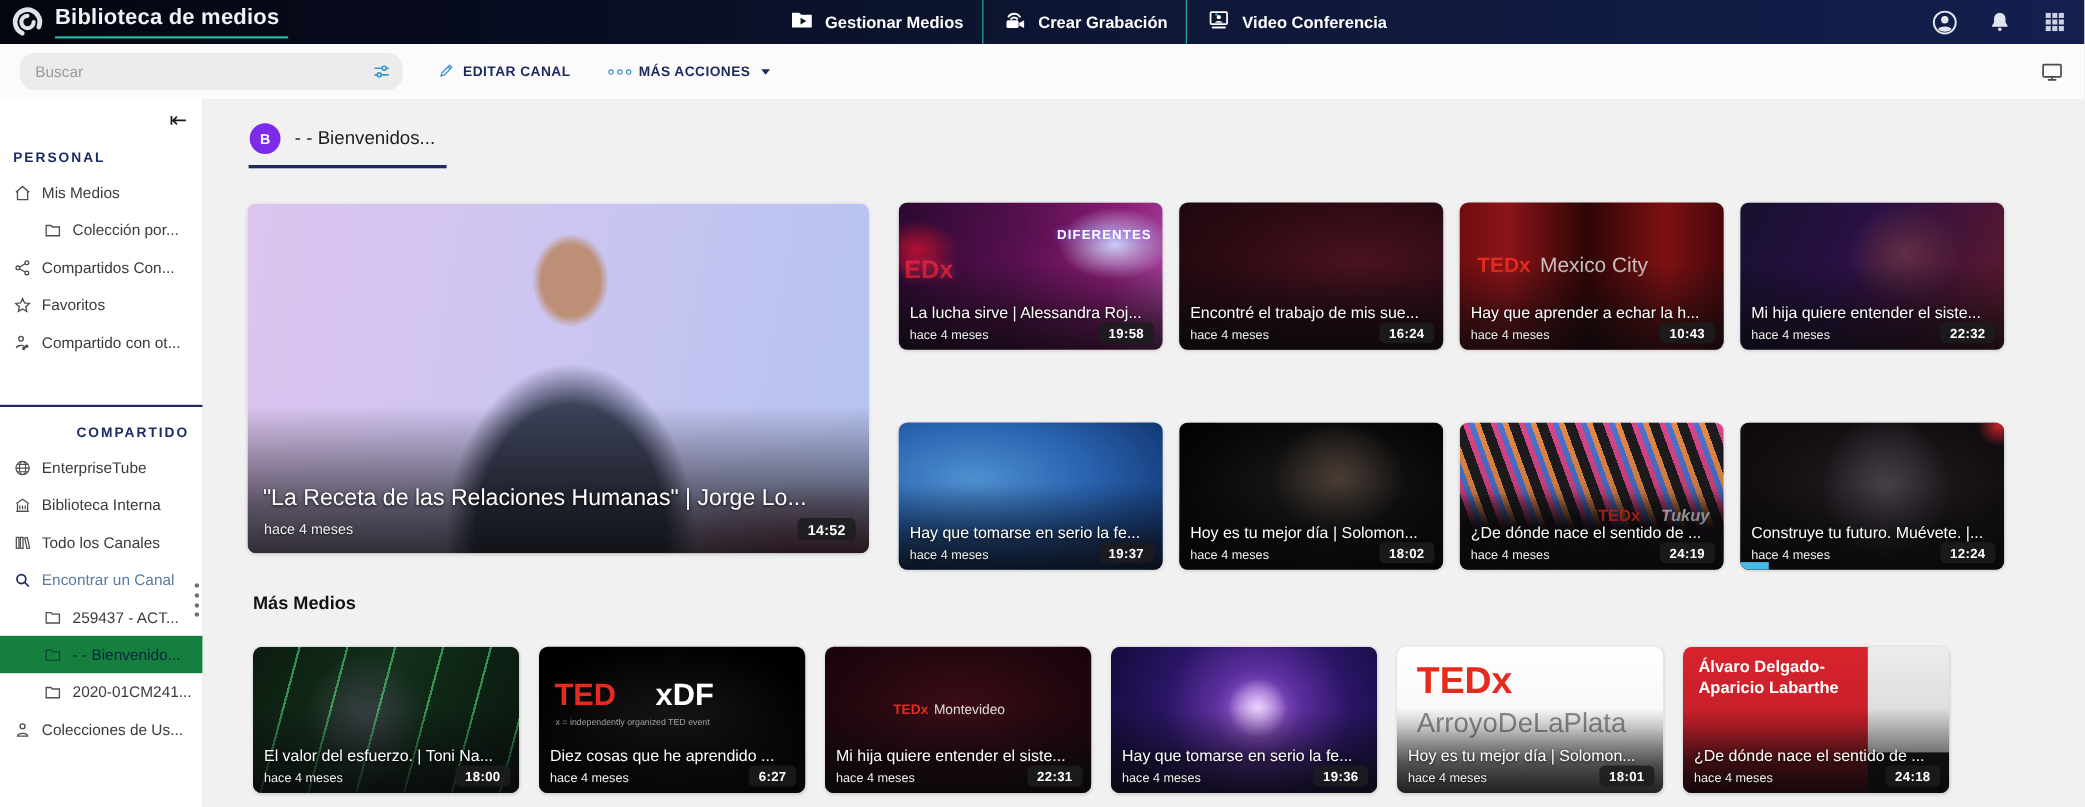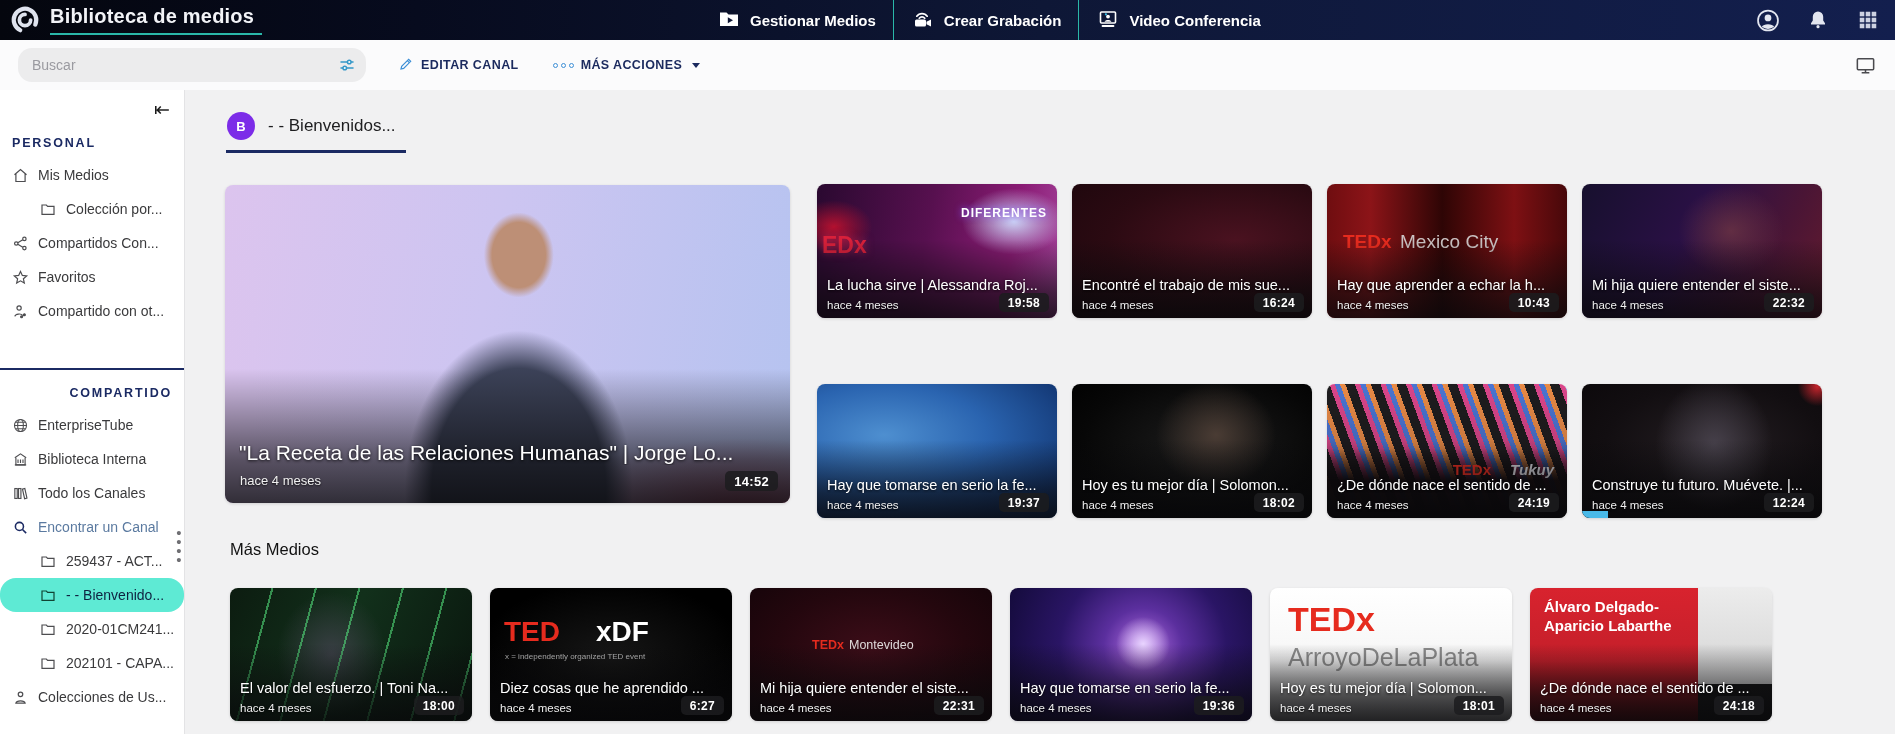--- a/index.html
+++ b/index.html
@@ -46,21 +46,21 @@
     flex:none; padding-top:4px; }
   .collapse-btn { position:absolute; top:8px; right:14px; font-size:19px; color:#1a1a1a;
     cursor:pointer; font-family:"DejaVu Sans",sans-serif; }
   .side-section-title { margin:42px 12px 8px; font-size:12.5px; font-weight:700;
     color:#1b2a63; letter-spacing:1.8px; }
   .side-section-title.second { margin-top:16px;text-align:right; }
   .side-item { display:flex; align-items:center; gap:9px; padding:8px 2px 8px 12px;
     font-size:14px; color:#3a3a3c; cursor:pointer; line-height:18px; white-space:nowrap; }
   .side-item .icn { width:17px; height:17px; flex:none; display:flex; align-items:center; color:#4d4d50; }
   .side-item.indent { padding-left:40px; }
-  .side-item.selected { background:#5eead4; color:#0e2240;border-radius:16px; }
+  .side-item.selected { background:#15803d; color:#0e2240; }
   .side-item.selected .icn { color:#143; }
   .side-item.muted { color:#5b7aa0; }
   .side-item.muted .icn { color:#1b2a63; }
   .side-divider { border:none; border-top:2px solid #1b2a63; margin:40px 0 0; }
   .drag-handle { position:absolute; right:0px; top:438px; color:#6f6f73; font-size:15px;
     line-height:9px; white-space:pre-line; cursor:col-resize; text-align:center; width:10px; }
 
   .main { position:relative; flex:1; background:#f1f1f2; }
 
   
@@ -70,21 +70,21 @@
     display:flex; align-items:center; justify-content:center; font-size:13px; font-weight:700; }
   .chan-title { font-size:17px; color:#1d1d1f; }
 
   
   .tile { position:absolute; border-radius:8px; overflow:hidden; cursor:pointer;
     box-shadow:0 1px 3px rgba(0,0,0,.14); background:#222; }
   .grid-slot .tile, .more-slot .tile { position:relative; }
   .hero { left:40px; top:95px; width:565px; height:318px; }
   .grid-slot { position:absolute; left:632px; top:94px; display:grid;
     grid-template-columns:repeat(4,240px); grid-template-rows:134px 134px; column-gap:15px; row-gap:66px; }
-  .more-title { position:absolute; left:45px; top:450px; font-size:16.5px; font-weight:400; color:#121212; }
+  .more-title { position:absolute; left:45px; top:450px; font-size:16.5px; font-weight:700; color:#121212; }
   .more-slot { position:absolute; left:45px; top:498px; display:grid;
     grid-template-columns:repeat(6,242px); grid-template-rows:133px; column-gap:18px; }
   .shade { position:absolute; left:0; right:0; bottom:0; height:58%;
     background:linear-gradient(180deg,rgba(0,0,0,0) 0%,rgba(10,10,12,.62) 68%,rgba(8,8,10,.8) 100%); }
   .t-title { position:absolute; left:10px; right:8px; bottom:25px; color:#fff; font-size:14.5px;
     white-space:nowrap; overflow:hidden; text-shadow:0 1px 3px rgba(0,0,0,.85); }
   .t-time { position:absolute; left:10px; bottom:7px; color:#f0f0f0; font-size:11.5px;
     text-shadow:0 1px 2px rgba(0,0,0,.8); }
   .t-dur { position:absolute; right:8px; bottom:6px; background:rgba(28,28,30,.85); color:#fff;
     font-size:12px; font-weight:700; padding:2.5px 9px; border-radius:5px; letter-spacing:.3px; }
@@ -340,28 +340,20 @@
           <span>- - Bienvenido...</span>
         </div>
         <div class="side-item indent">
           <span class="icn">
             <svg width="16" height="16" viewBox="0 0 24 24" fill="none" stroke="currentColor" stroke-width="1.8">
               <path d="M3 6h6.5l2 2H21v12H3z"></path>
             </svg>
           </span>
           <span>2020-01CM241...</span>
         </div>
-        <div class="side-item indent">
-          <span class="icn">
-            <svg width="16" height="16" viewBox="0 0 24 24" fill="none" stroke="currentColor" stroke-width="1.8">
-              <path d="M3 6h6.5l2 2H21v12H3z"></path>
-            </svg>
-          </span>
-          <span>202101 - CAPA...</span>
-        </div>
         <div class="side-item">
           <span class="icn">
             <svg width="17" height="17" viewBox="0 0 24 24" fill="none" stroke="currentColor" stroke-width="1.7">
               <circle cx="12" cy="7.5" r="3.2"></circle>
               <path d="M5.5 20c1-4.5 12-4.5 13 0z"></path>
             </svg>
           </span>
           <span>Colecciones de Us...</span>
         </div>
       </nav>

